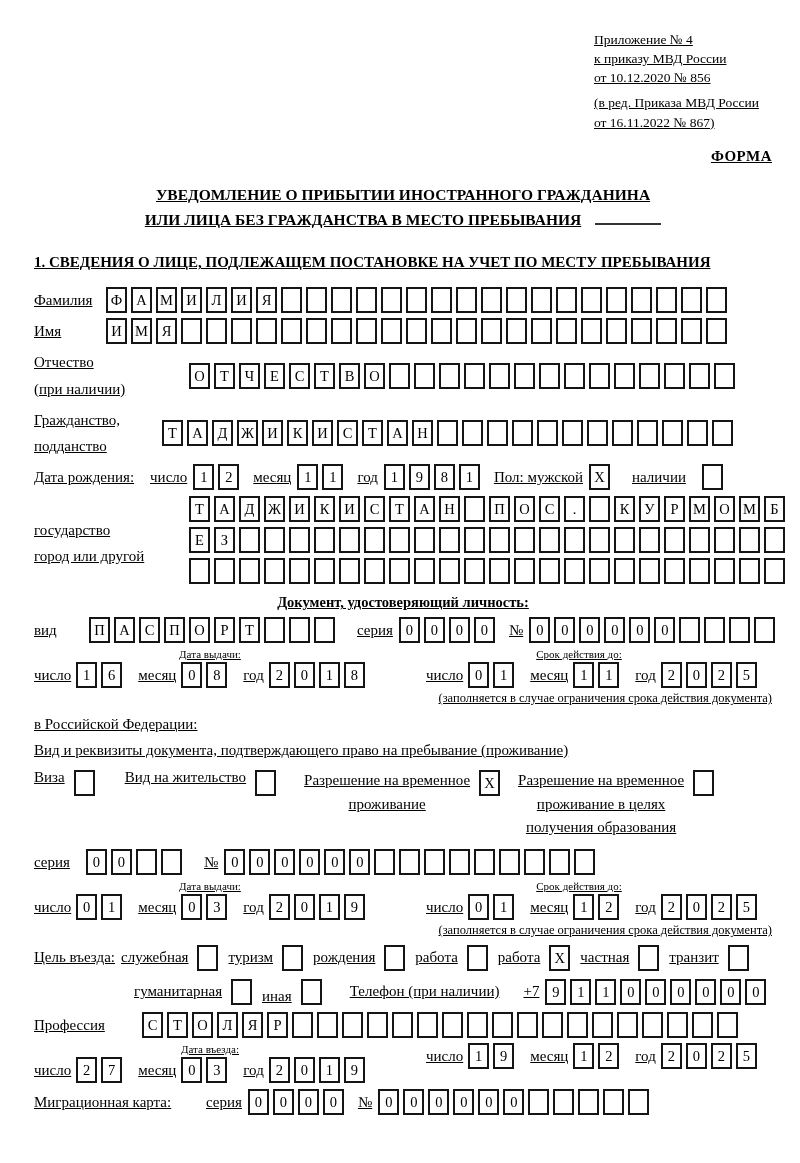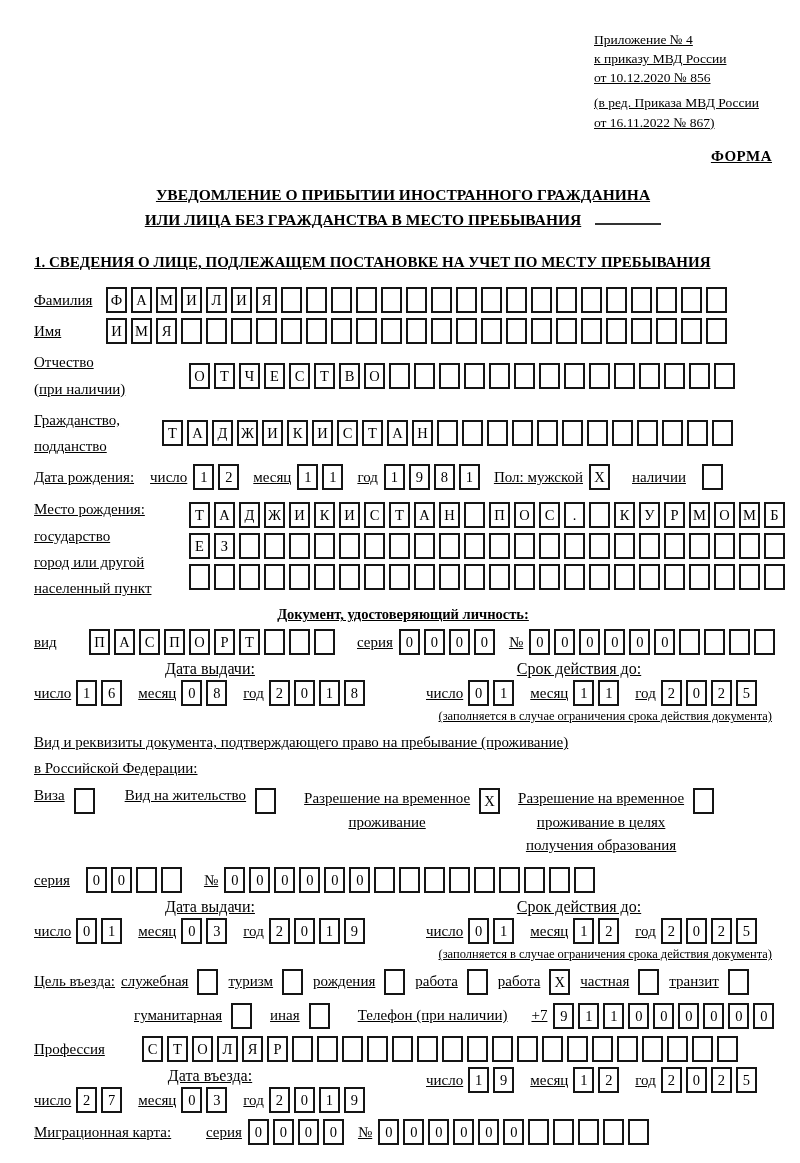--- a/index.html
+++ b/index.html
@@ -27,21 +27,21 @@
   .cell{display:inline-block;box-sizing:border-box;width:21px;height:26px;border:2px solid #151515;
         margin-right:4px;text-align:center;font-size:14.5px;line-height:22px;background:#fff;vertical-align:middle;}
   .cellstack .cells{display:block;margin-bottom:5px;}
   .mr6{margin-right:6px;} .ml10{margin-left:10px;} .ml18{margin-left:18px;}
   
   .doc-heading{text-align:center;font-weight:bold;font-size:14.5px;margin:4px 0 6px 0;}
   
   .datepair{display:flex;margin:2px 0 6px 0;}
   .dp-left{width:352px;flex:0 0 352px;}
   .dp-right{flex:1;}
-  .dp-head{text-align:center;font-size:16px;margin-bottom:2px;}
+  .dp-head{text-align:center;font-size:11px;margin-bottom:2px;}
   .dp-row{display:flex;align-items:center;}
   .dp-row .lbl{margin-right:5px;}
   .dp-row .gap{margin-left:12px;}
   .dp-note{font-size:12.5px;text-align:right;margin-top:3px;white-space:nowrap;}
   
   .para{line-height:1.7;margin-top:4px;}
   
   .optrow{display:flex;align-items:flex-start;margin:6px 0 10px 0;}
   .opt{display:flex;align-items:flex-start;margin-right:14px;}
   .opt .cells{margin-left:9px;margin-top:1px;}
@@ -107,24 +107,22 @@
     <span class="lbl mr6 ml10">год</span>
     <span class="cells"><span class="cell">1</span><span class="cell">9</span><span class="cell">8</span><span class="cell">1</span></span>
     <span class="lbl mr6 ml10">Пол: мужской</span>
     <span class="cells"><span class="cell">X</span></span>
     <span class="lbl mr6 ml18">наличии</span>
     <span class="cells ml10"><span class="cell"></span></span>
   </div>
 
   <div class="row top" style="margin-top:6px;">
     <div class="lblcol w145">
-      <div>Место рождения:</div>
       <div>государство</div>
       <div>город или другой</div>
-      <div>населенный пункт</div>
     </div>
     <div class="cellstack">
       <span class="cells"><span class="cell">Т</span><span class="cell">А</span><span class="cell">Д</span><span class="cell">Ж</span><span class="cell">И</span><span class="cell">К</span><span class="cell">И</span><span class="cell">С</span><span class="cell">Т</span><span class="cell">А</span><span class="cell">Н</span><span class="cell"></span><span class="cell">П</span><span class="cell">О</span><span class="cell">С</span><span class="cell">.</span><span class="cell"></span><span class="cell">К</span><span class="cell">У</span><span class="cell">Р</span><span class="cell">М</span><span class="cell">О</span><span class="cell">М</span><span class="cell">Б</span></span>
       <span class="cells"><span class="cell">Е</span><span class="cell">З</span><span class="cell"></span><span class="cell"></span><span class="cell"></span><span class="cell"></span><span class="cell"></span><span class="cell"></span><span class="cell"></span><span class="cell"></span><span class="cell"></span><span class="cell"></span><span class="cell"></span><span class="cell"></span><span class="cell"></span><span class="cell"></span><span class="cell"></span><span class="cell"></span><span class="cell"></span><span class="cell"></span><span class="cell"></span><span class="cell"></span><span class="cell"></span><span class="cell"></span></span>
       <span class="cells"><span class="cell"></span><span class="cell"></span><span class="cell"></span><span class="cell"></span><span class="cell"></span><span class="cell"></span><span class="cell"></span><span class="cell"></span><span class="cell"></span><span class="cell"></span><span class="cell"></span><span class="cell"></span><span class="cell"></span><span class="cell"></span><span class="cell"></span><span class="cell"></span><span class="cell"></span><span class="cell"></span><span class="cell"></span><span class="cell"></span><span class="cell"></span><span class="cell"></span><span class="cell"></span><span class="cell"></span></span>
     </div>
   </div>
 
   <div class="doc-heading">Документ, удостоверяющий личность:</div>
 
@@ -157,22 +155,22 @@
         <span class="lbl gap">месяц</span>
         <span class="cells"><span class="cell">1</span><span class="cell">1</span></span>
         <span class="lbl gap">год</span>
         <span class="cells"><span class="cell">2</span><span class="cell">0</span><span class="cell">2</span><span class="cell">5</span></span>
       </div>
       <div class="dp-note">(заполняется в случае ограничения срока действия документа)</div>
     </div>
   </div>
 
   <div class="para">
+    <div>в Российской Федерации:</div>
     <div>Вид и реквизиты документа, подтверждающего право на пребывание (проживание)</div>
-    <div>в Российской Федерации:</div>
   </div>
 
   <div class="optrow">
     <div class="opt">
       <span class="lbl">Виза</span>
       <span class="cells"><span class="cell"></span></span>
     </div>
     <div class="opt" style="margin-left:12px;">
       <span class="lbl">Вид на жительство</span>
       <span class="cells"><span class="cell"></span></span>
@@ -257,21 +255,21 @@
       <span class="lbl">транзит</span>
       <span class="cells"><span class="cell"></span></span>
     </div>
   </div>
 
   <div class="purt indent100">
     <div class="opt">
       <span class="lbl">гуманитарная</span>
       <span class="cells"><span class="cell"></span></span>
     </div>
-    <div class="opt" style="margin-left:8px;">
+    <div class="opt" style="align-items:flex-end;">
       <span class="lbl">иная</span>
       <span class="cells"><span class="cell"></span></span>
     </div>
     <span class="lbl ml18 mr6">Телефон (при наличии)</span>
     <span class="lbl ml18 mr6">+7</span>
     <span class="cells"><span class="cell">9</span><span class="cell">1</span><span class="cell">1</span><span class="cell">0</span><span class="cell">0</span><span class="cell">0</span><span class="cell">0</span><span class="cell">0</span><span class="cell">0</span></span>
   </div>
 
   <div class="row">
     <span class="lbl" style="width:108px;flex:0 0 108px;">Профессия</span>

